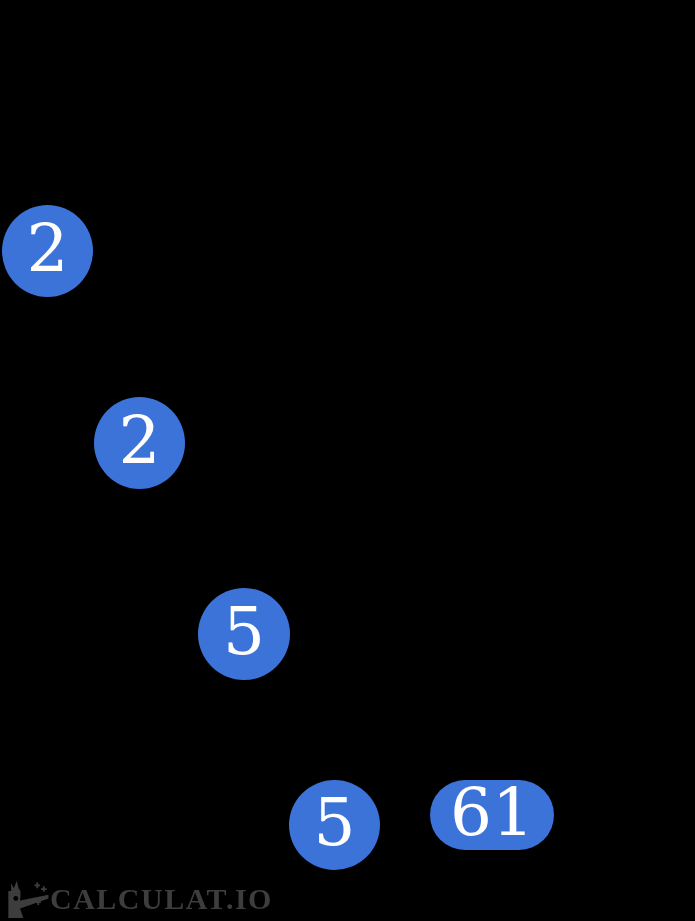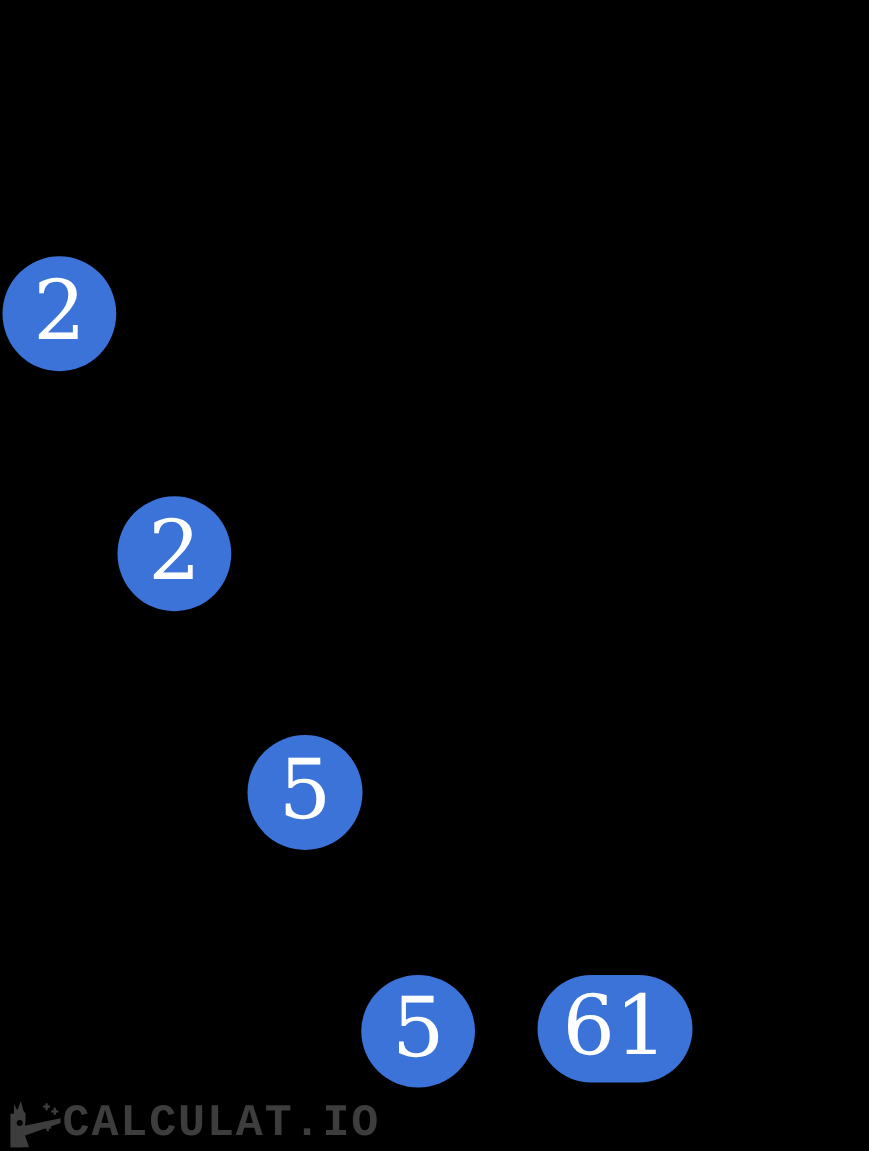--- a/index.html
+++ b/index.html
@@ -23,39 +23,39 @@
     color: var(--node-text, #FFFFFF);
     font-size: 66px;
     line-height: 1;
     user-select: none;
   }
   .node span { transform: translateY(-2px); }
   .node-1 { left: 2px;   top: 205px; width: 91px;  height: 92px; border-radius: 50%; }
   .node-2 { left: 94px;  top: 397px; width: 91px;  height: 92px; border-radius: 50%; }
   .node-3 { left: 198px; top: 588px; width: 92px;  height: 92px; border-radius: 50%; }
   .node-4 { left: 289px; top: 780px; width: 91px;  height: 90px; border-radius: 50%; }
-  .node-5 { left: 430px; top: 780px; width: 124px; height: 86px; border-radius: 45px; }
+  .node-5 { left: 430px; top: 780px; width: 124px; height: 70px; border-radius: 45px; }
   .watermark {
     position: absolute;
     left: 4px;
     top: 876px;
     height: 42px;
     display: flex;
     align-items: center;
     color: var(--watermark, #3D3D3D);
   }
   .watermark-icon {
     width: 46px;
     height: 42px;
     flex: 0 0 auto;
   }
   .watermark-text {
-    font-family: Liberation Mono, monospace;
+    font-family: Liberation Serif, serif;
     font-weight: bold;
-    font-size: 36px;
+    font-size: 30px;
     letter-spacing: 1.5px;
     line-height: 1;
     transform: translateY(2px);
     white-space: nowrap;
   }
 </style>
 </head>
 <body>
 
 <div class="screen">

